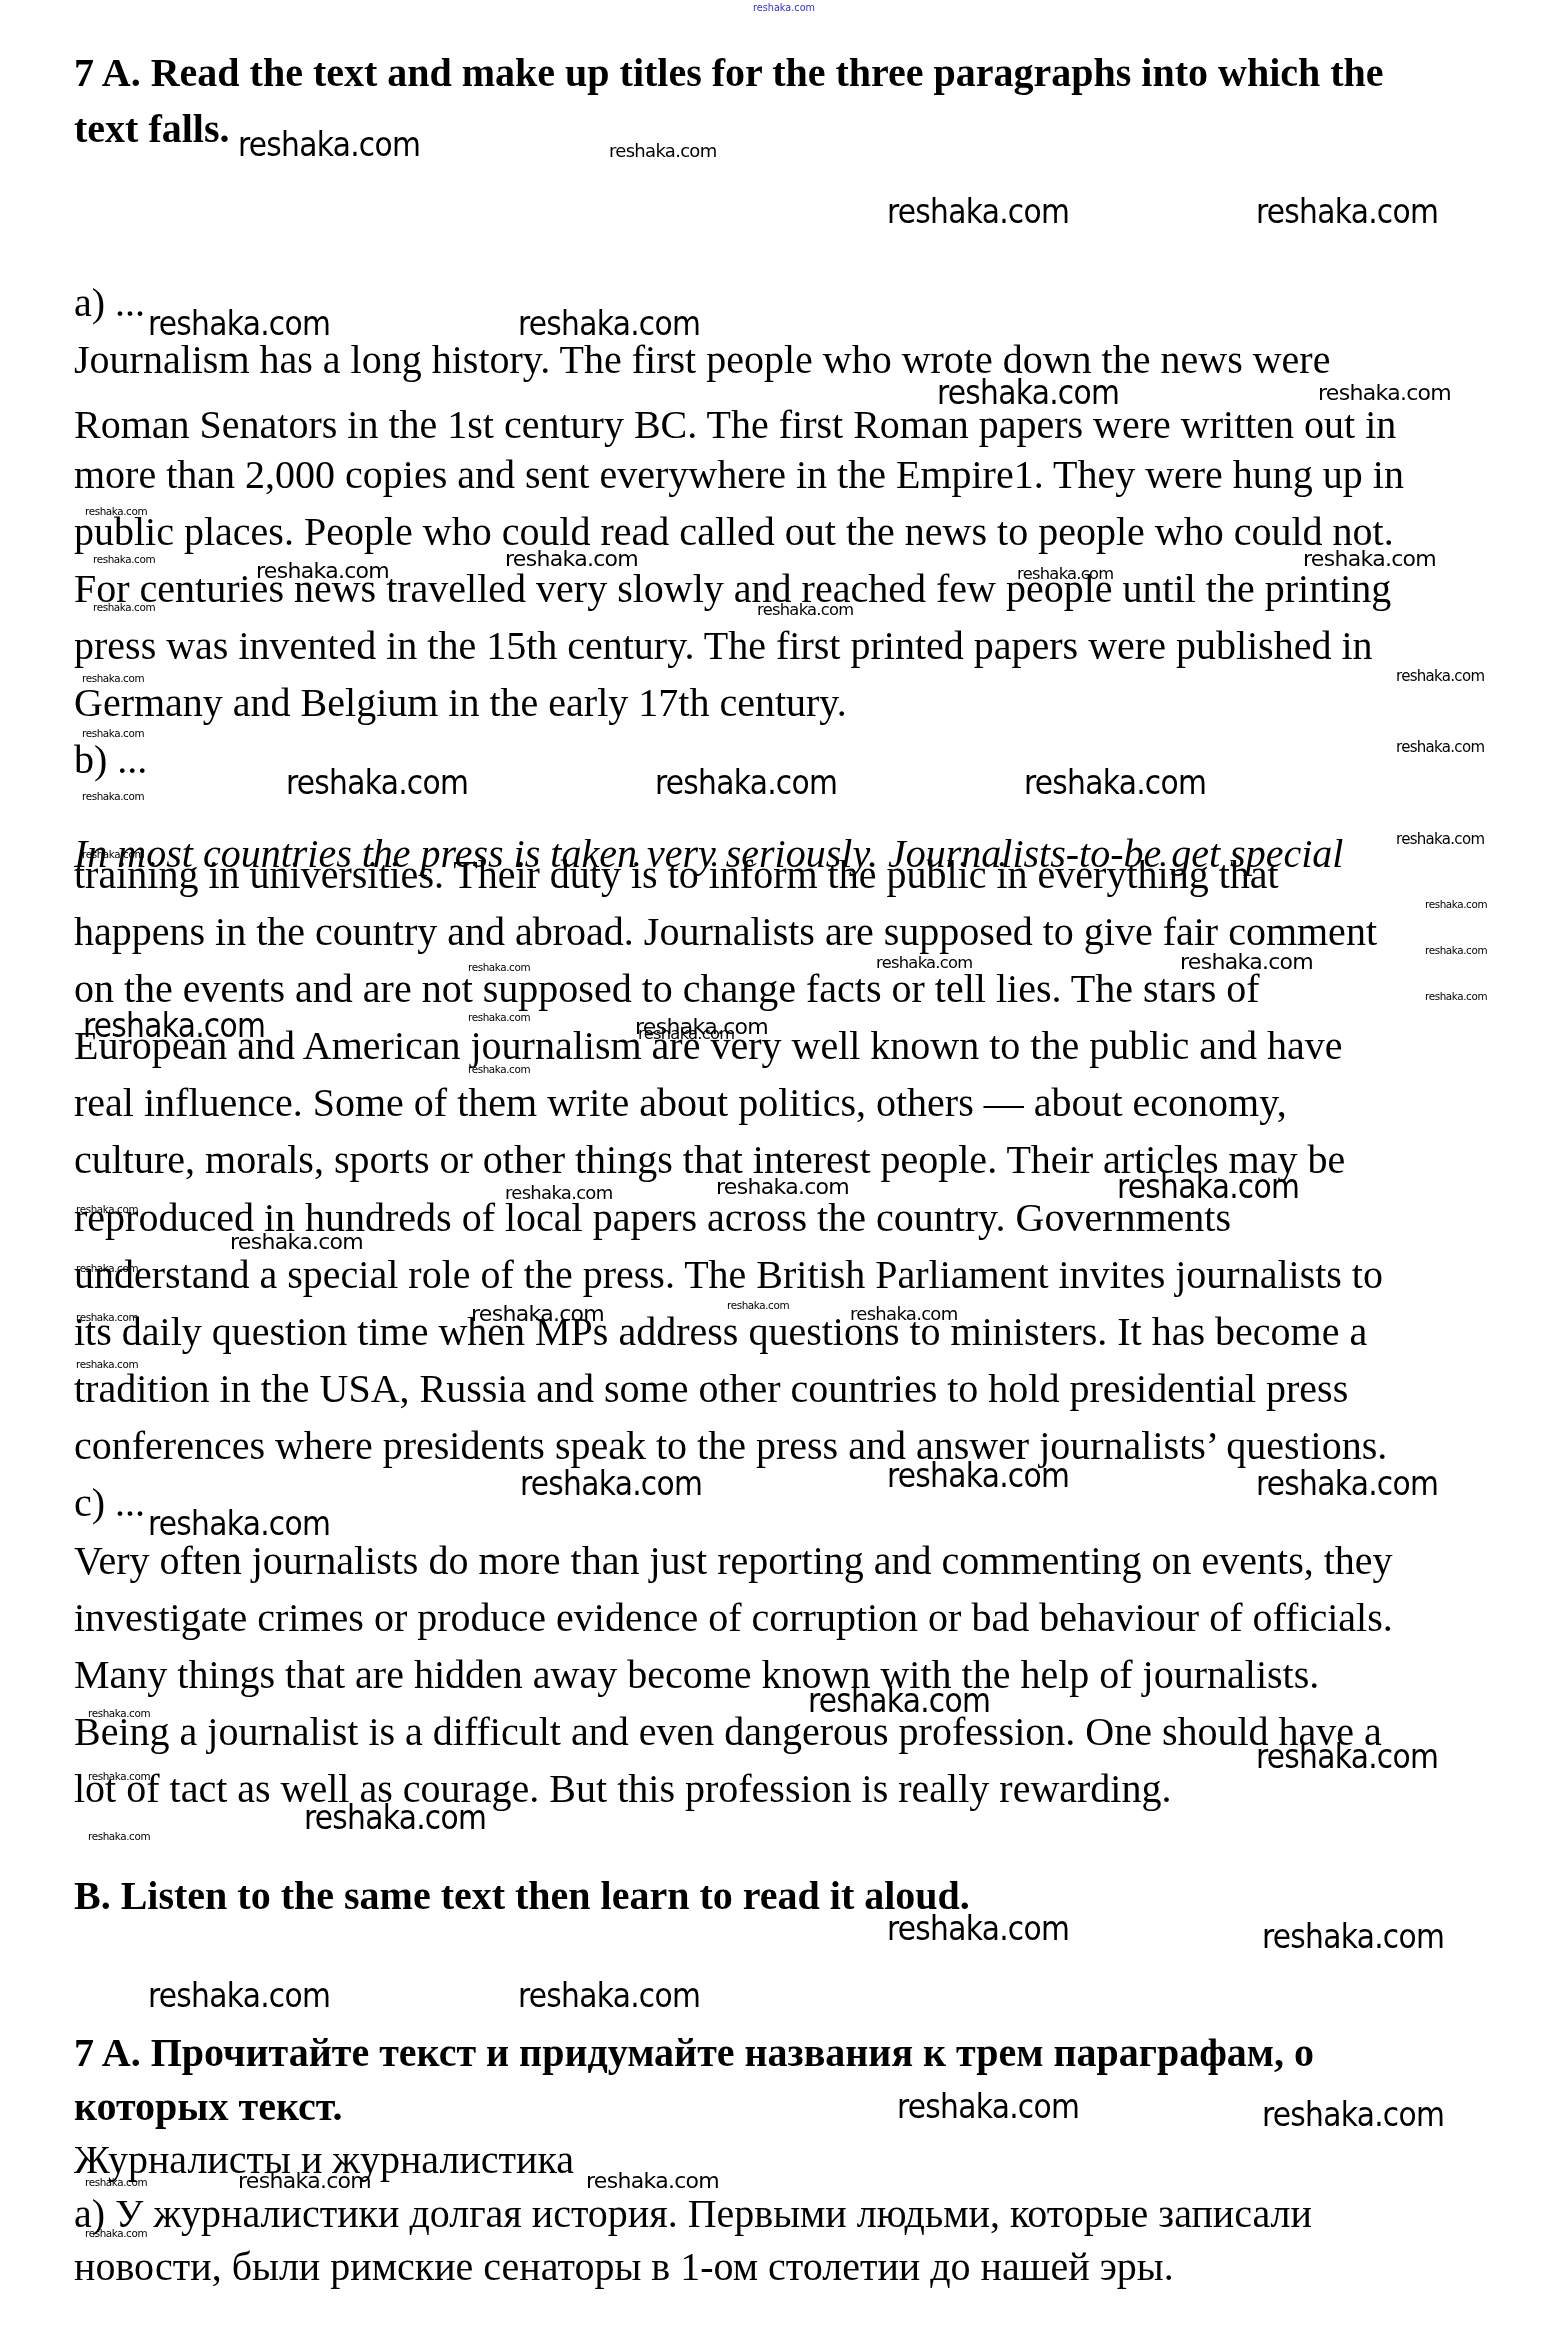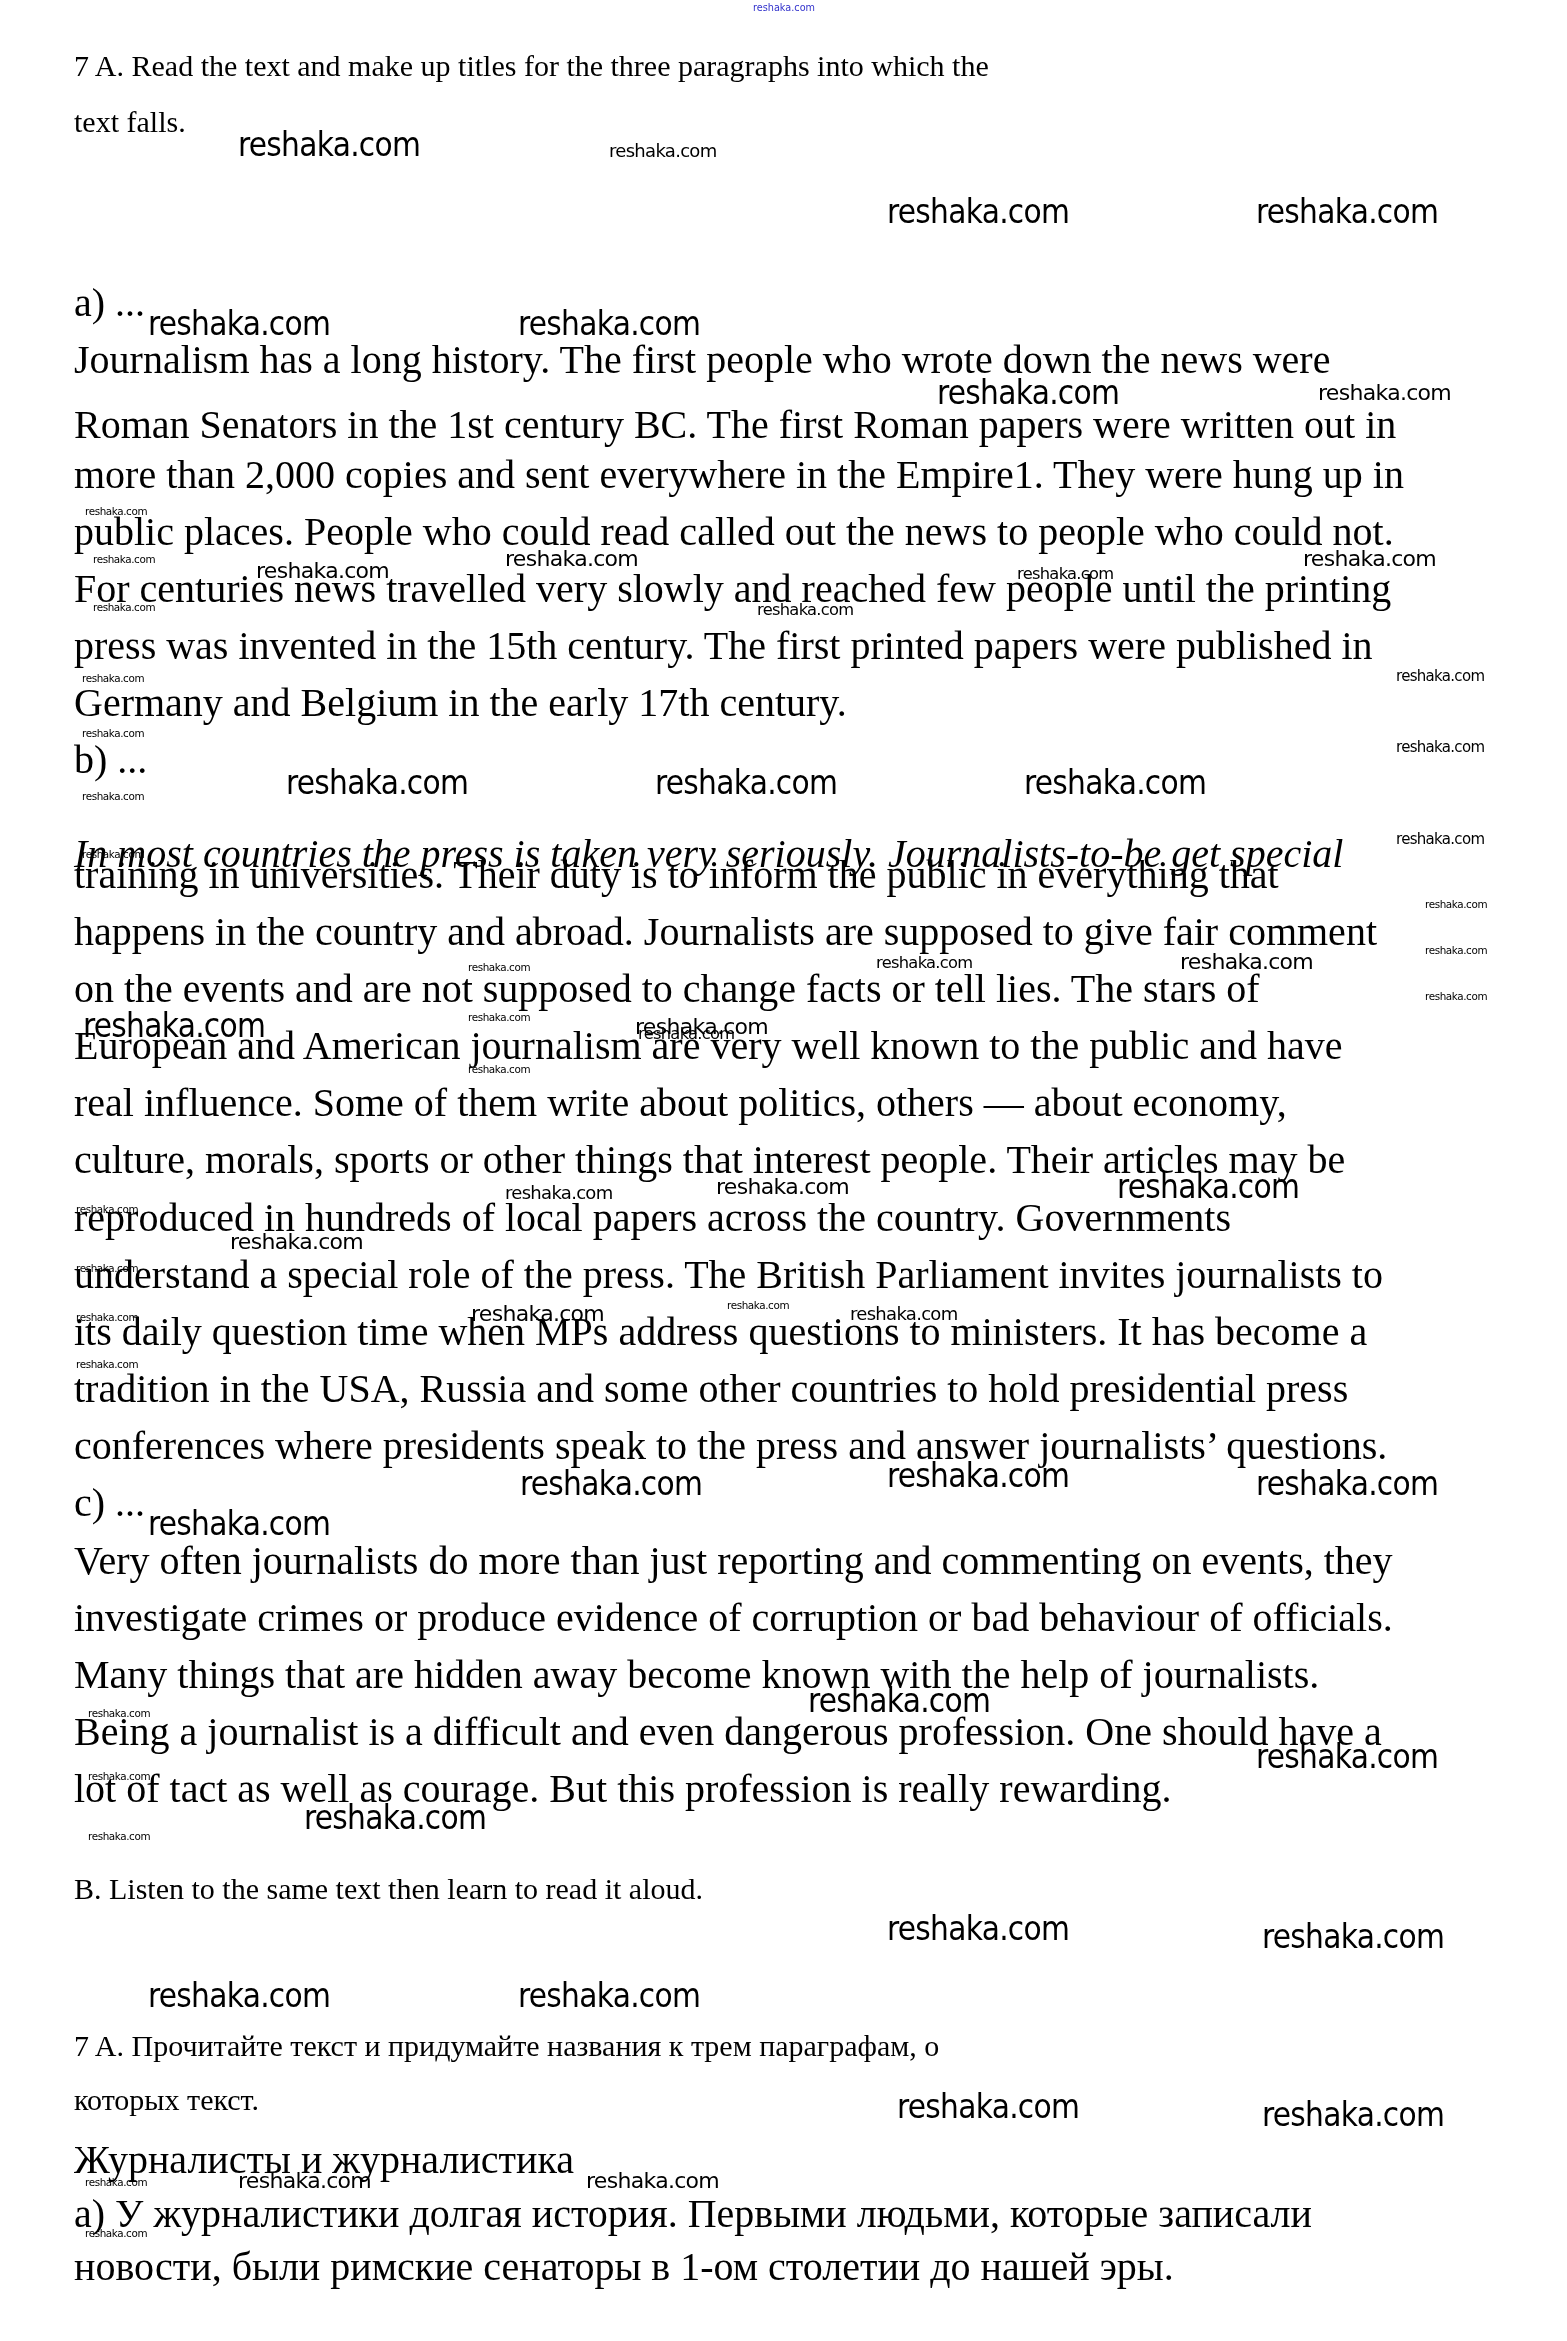--- a/index.html
+++ b/index.html
@@ -6,21 +6,21 @@
   body { width: 1568px; height: 2342px; position: relative; overflow: hidden; }
   .page { position: absolute; left: 0; top: 0; width: 1568px; height: 2342px; }
   .top-link {
     position: absolute; top: 1.5px; left: 0; width: 1568px; text-align: center;
     font-family: "DejaVu Sans", sans-serif; font-size: 9.7px; color: #3333cc;
   }
   .line {
     position: absolute; left: 74px; white-space: nowrap;
     font-family: "Liberation Serif", serif; color: #000;
   }
-  .heading { font-weight: normal; font-size: 30px; }
+  .heading { font-weight: bold; font-size: 40px; }
   .body-text { font-size: 40px; }
   .wm {
     position: absolute; white-space: nowrap;
     font-family: "DejaVu Sans", sans-serif; color: #000;
   }
   .wm-lg { font-size: 33px; font-stretch: condensed; letter-spacing: -0.7px; }
   .wm-md { font-size: 22px; letter-spacing: -0.7px; }
   .wm-sm { font-size: 10.4px; letter-spacing: -0.4px; }
 </style>
 </head>

